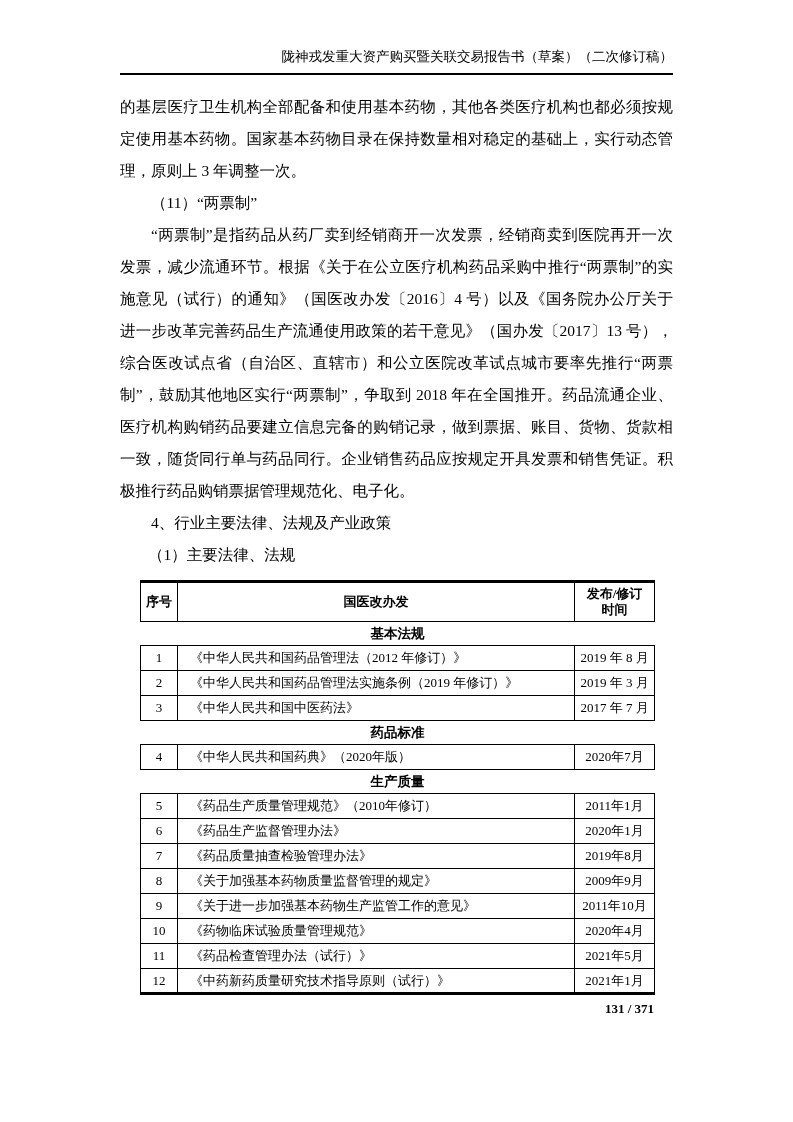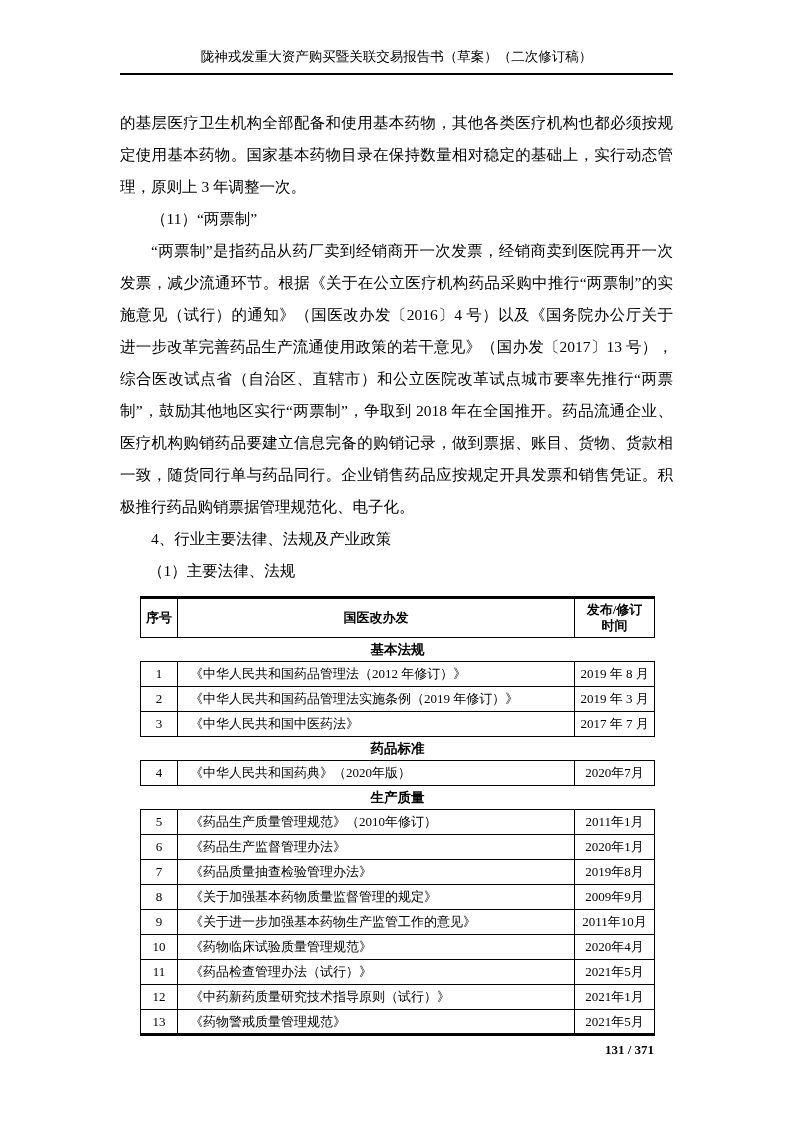--- a/index.html
+++ b/index.html
@@ -11,27 +11,27 @@
     overflow: hidden;
   }
   .page {
     width: 793px; height: 1122px;
     padding: 48px 120px 0 120px;
     position: relative;
     background: #ffffff;
   }
   .doc-header {
     display: flex;
-    justify-content: center;
+    justify-content: flex-end;
     align-items: flex-end;
     font-size: 13.5px;
     padding-bottom: 7px;
     border-bottom: 2px solid #000000;
   }
-  .content { padding-top: 32px; }
+  .content { padding-top: 16px; }
   .para {
     font-size: 15.5px;
     line-height: 32px;
     text-align: justify;
     text-align-last: left;
     word-break: break-all;
   }
   .indent-2 { text-indent: 2em; }
   .indent-18 { text-indent: 1.8em; }
   .mt-sm { }
@@ -170,24 +170,19 @@
           <tr>
             <td class="col-no">11</td>
             <td class="col-name">《药品检查管理办法（试行）》</td>
             <td class="col-date">2021年5月</td>
           </tr>
           <tr>
             <td class="col-no">12</td>
             <td class="col-name">《中药新药质量研究技术指导原则（试行）》</td>
             <td class="col-date">2021年1月</td>
           </tr>
-          <tr>
-            <td class="col-no">13</td>
-            <td class="col-name">《药物警戒质量管理规范》</td>
-            <td class="col-date">2021年5月</td>
-          </tr>
         </tbody>
     </table>
 
     <div class="page-footer">131 / 371</div>
 
   </div>
 </div>
 
 </body></html>

